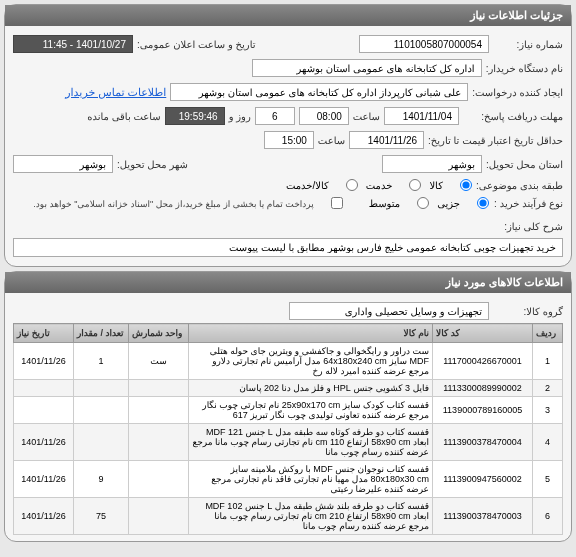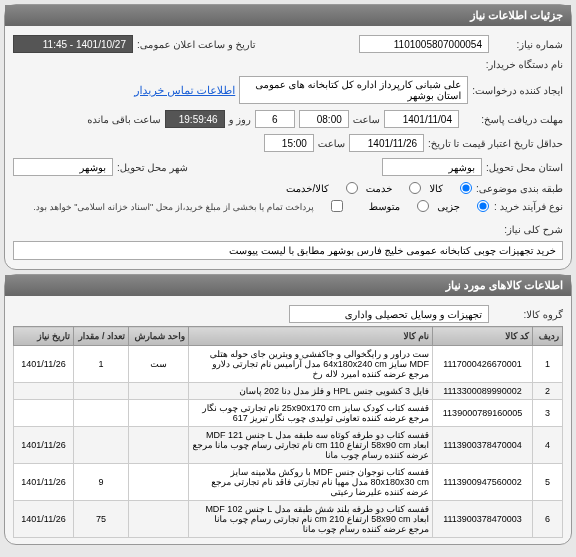--- a/index.html
+++ b/index.html
@@ -94,21 +94,21 @@
   width: 100%;
   border-collapse: collapse;
   font-size: 9px;
 }
 th {
   background: linear-gradient(#d8d8d8, #bcbcbc);
   border: 1px solid #999;
   padding: 4px 3px;
   font-weight: bold;
   color: #333;
-  text-align: right;
+  text-align: left;
 }
 td {
   border: 1px solid #ccc;
   padding: 3px;
   background: #fff;
   text-align: center;
   vertical-align: middle;
 }
 tr:nth-child(even) td { background: #f4f4f4; }
 .col-row { width: 30px; }
@@ -130,25 +130,26 @@
     <div class="form-row">
       <span class="label">شماره نیاز:</span>
       <span class="value-box" style="width:130px">1101005807000054</span>
       <span class="spacer"></span>
       <span class="label-inline">تاریخ و ساعت اعلان عمومی:</span>
       <span class="value-box dark" style="width:120px">1401/10/27 - 11:45</span>
     </div>
 
     <div class="form-row">
       <span class="label">نام دستگاه خریدار:</span>
+      <span class="value-box" style="width:230px">اداره کل کتابخانه های عمومی استان بوشهر</span>
     </div>
 
     <div class="form-row">
       <span class="label">ایجاد کننده درخواست:</span>
-      <span class="value-box" style="width:229px">علی شبانی کارپرداز اداره کل کتابخانه های عمومی استان بوشهر</span>
+      <span class="value-box" style="width:298px">علی شبانی کارپرداز اداره کل کتابخانه های عمومی استان بوشهر</span>
       <span class="link-blue">اطلاعات تماس خریدار</span>
     </div>
 
     <div class="form-row">
       <span class="label" style="min-width:100px">مهلت دریافت پاسخ:</span>
       <span class="value-box" style="width:75px">1401/11/04</span>
       <span class="label-inline">ساعت</span>
       <span class="value-box" style="width:50px">08:00</span>
       <span class="value-box" style="width:40px;text-align:center;justify-content:center">6</span>
       <span class="label-inline">روز و</span>

